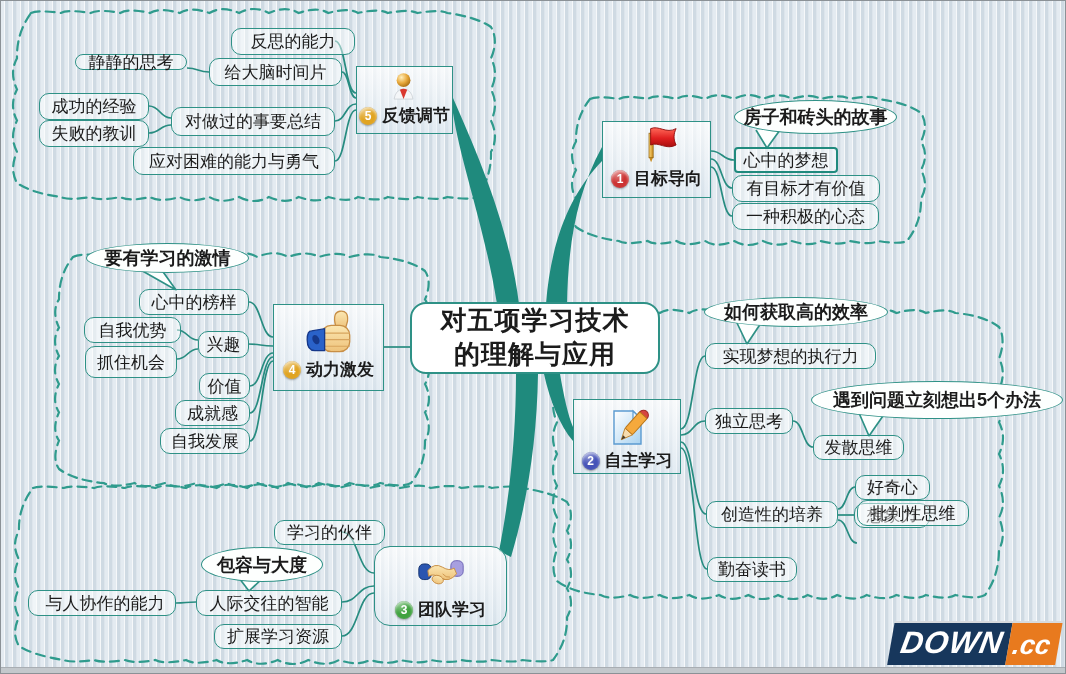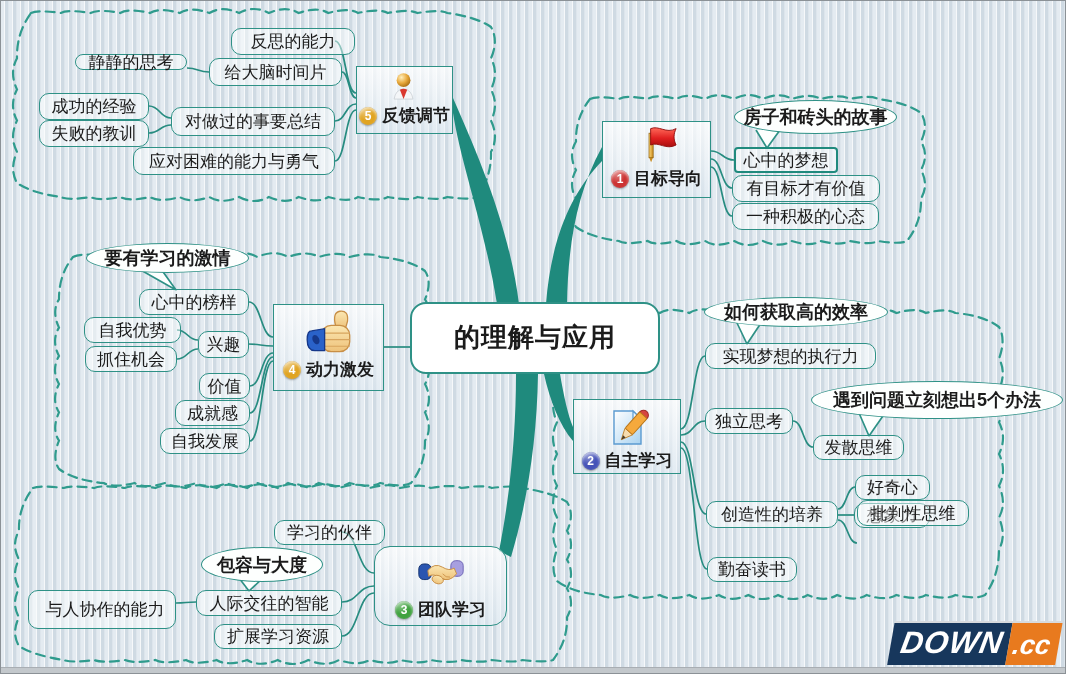--- a/index.html
+++ b/index.html
@@ -87,20 +87,21 @@
       <path d="M341,635 C357,635 357,592 373,592" fill="none" stroke="#278c80" stroke-width="1.7"></path>
       <path d="M383,346 C396,346 396,346 409,346" fill="none" stroke="#278c80" stroke-width="1.7"></path>
       <path d="M755,129 L766,147 L779,129" fill="#fdfffe" stroke="#2e9186" stroke-width="1.7" stroke-linejoin="round"></path>
       <path d="M138,268 L175,289 L160,268" fill="#fdfffe" stroke="#2e9186" stroke-width="1.7" stroke-linejoin="round"></path>
       <path d="M736,322 L746,343 L760,322" fill="#fdfffe" stroke="#2e9186" stroke-width="1.7" stroke-linejoin="round"></path>
       <path d="M858,412 L868,435 L884,412" fill="#fdfffe" stroke="#2e9186" stroke-width="1.7" stroke-linejoin="round"></path>
       <path d="M238,577 L248,590 L262,577" fill="#fdfffe" stroke="#2e9186" stroke-width="1.7" stroke-linejoin="round"></path>
     </svg>
   <div id="nodes">
       <div class="node central" style="left: 409px; top: 301px; width: 250px; height: 72px;">
+        <span>对五项学习技术</span>
         <span>的理解与应用</span>
       </div>
       <div class="main node" style="left: 601px; top: 120px; width: 109px; height: 77px;">
         <span class="icon"><svg width="40" height="40" viewBox="0 0 44 42" preserveAspectRatio="xMidYMid meet">
             <defs>
               <radialGradient id="gHead" cx="35%" cy="30%" r="75%">
                 <stop offset="0%" stop-color="#ffeebc"></stop>
                 <stop offset="55%" stop-color="#e8a93c"></stop>
                 <stop offset="100%" stop-color="#a86d10"></stop>
               </radialGradient>
@@ -287,38 +288,38 @@
       <div class="node sub" style="left: 38px; top: 92px; width: 110px; height: 27px;">成功的经验</div>
       <div class="node sub" style="left: 38px; top: 119px; width: 110px; height: 27px;">失败的教训</div>
       <div class="node sub" style="left: 132px; top: 146px; width: 202px; height: 28px;">应对困难的能力与勇气</div>
       <div class="node callout" style="left: 733px; top: 99px; width: 163px; height: 34px;">房子和砖头的故事</div>
       <div class="node sub selected" style="left: 733px; top: 146px; width: 104px; height: 26px;">心中的梦想</div>
       <div class="node sub" style="left: 731px; top: 174px; width: 148px; height: 27px;">有目标才有价值</div>
       <div class="node sub" style="left: 731px; top: 202px; width: 147px; height: 27px;">一种积极的心态</div>
       <div class="node callout" style="left: 85px; top: 242px; width: 163px; height: 30px;">要有学习的激情</div>
       <div class="node sub" style="left: 138px; top: 288px; width: 110px; height: 26px;">心中的榜样</div>
       <div class="node sub" style="left: 83px; top: 316px; width: 97px; height: 26px;">自我优势</div>
-      <div class="node sub" style="left: 84px; top: 345px; width: 92px; height: 26px;">抓住机会</div>
+      <div class="node sub" style="left: 84px; top: 345px; width: 92px; height: 32px;">抓住机会</div>
       <div class="node sub" style="left: 197px; top: 330px; width: 51px; height: 27px;">兴趣</div>
       <div class="node sub" style="left: 198px; top: 372px; width: 51px; height: 26px;">价值</div>
       <div class="node sub" style="left: 174px; top: 399px; width: 75px; height: 26px;">成就感</div>
       <div class="node sub" style="left: 159px; top: 427px; width: 90px; height: 26px;">自我发展</div>
       <div class="node callout" style="left: 703px; top: 296px; width: 184px; height: 30px;">如何获取高的效率</div>
       <div class="node sub" style="left: 704px; top: 342px; width: 171px; height: 26px;">实现梦想的执行力</div>
       <div class="node sub" style="left: 704px; top: 407px; width: 88px; height: 26px;">独立思考</div>
       <div class="node callout" style="left: 810px; top: 380px; width: 252px; height: 38px;">遇到问题立刻想出5个办法</div>
       <div class="node sub" style="left: 812px; top: 434px; width: 91px; height: 25px;">发散思维</div>
       <div class="node sub" style="left: 854px; top: 474px; width: 75px; height: 25px;">好奇心</div>
       <div class="node sub" style="left: 705px; top: 500px; width: 132px; height: 27px;">创造性的培养</div>
       <div class="node sub" style="left: 853px; top: 502px; width: 76px; height: 25px;">想象力</div>
       <div class="node sub" style="left: 856px; top: 499px; width: 112px; height: 26px;">批判性思维</div>
       <div class="node sub" style="left: 706px; top: 556px; width: 90px; height: 25px;">勤奋读书</div>
       <div class="node sub" style="left: 230px; top: 519px; width: 111px; height: 25px; margin-left: 43px;">学习的伙伴</div>
       <div class="node callout" style="left: 200px; top: 546px; width: 122px; height: 35px;">包容与大度</div>
-      <div class="node sub" style="left: 27px; top: 589px; width: 148px; height: 39px; padding-left: 11px;">与人协作的能力</div>
+      <div class="node sub" style="left: 27px; top: 589px; width: 148px; height: 26px; padding-left: 11px;">与人协作的能力</div>
       <div class="node sub" style="left: 195px; top: 589px; width: 146px; height: 26px;">人际交往的智能</div>
       <div class="node sub" style="left: 213px; top: 623px; width: 128px; height: 25px;">扩展学习资源</div>
     </div>
   <div id="watermark">
     <span id="wm-down">DOWN</span>
     <span id="wm-cc">.cc</span>
   </div>
   <div id="bottombar"></div>
 </div>
 

